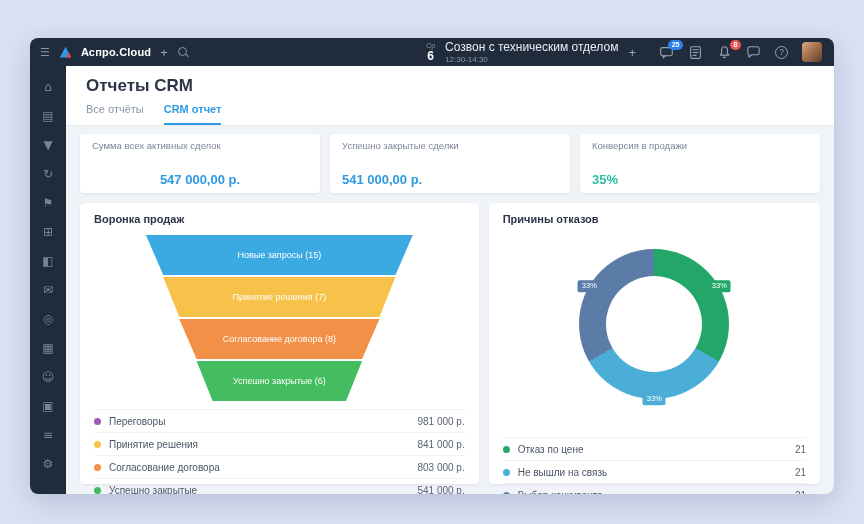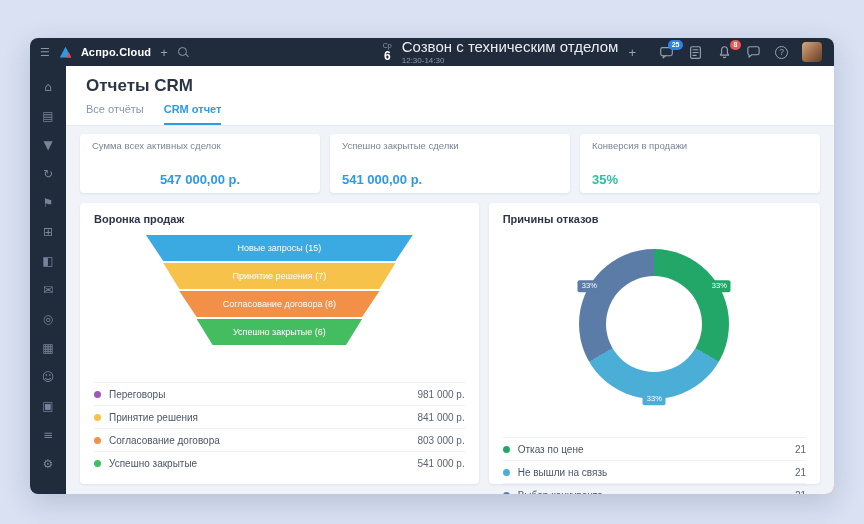--- a/index.html
+++ b/index.html
@@ -16,21 +16,21 @@
   .tb-plus{color:#9aa3b4;font-size:13px;line-height:1;cursor:pointer}
   .mag{position:relative;width:12px;height:12px;display:inline-block;cursor:pointer}
   .mag::before{content:"";position:absolute;left:1px;top:1px;width:7px;height:7px;border:1.4px solid #8d97a8;border-radius:50%}
   .mag::after{content:"";position:absolute;left:8.6px;top:8.8px;width:4px;height:1.4px;background:#8d97a8;transform:rotate(45deg)}
 
   .event-group{margin-left:auto;display:flex;align-items:center;gap:10px;cursor:pointer}
   .date-col{text-align:center;line-height:1}
   .date-weekday{font-size:7px;color:#8d97a8;display:block}
   .date-day{font-size:12px;color:#fff;font-weight:600;display:block;margin-top:1px}
   .event-col{line-height:1.25}
-  .event-title{font-size:15px;color:#e8ecf2;display:block}
+  .event-title{font-size:12px;color:#e8ecf2;display:block}
   .event-time{font-size:8px;color:#8d97a8;display:block}
 
   .tb-icons{display:flex;align-items:center;gap:14px;margin-left:14px;margin-right:2px}
   .tb-ic{position:relative;width:15px;height:15px;display:flex;align-items:center;justify-content:center;cursor:pointer}
   .tb-ic svg{stroke:#97a1b3;fill:none;stroke-width:1.2;stroke-linecap:round;stroke-linejoin:round}
   .badge{position:absolute;top:-5px;right:-9px;background:#2f80ed;color:#fff;font-size:7px;font-weight:700;
          padding:1.5px 3.5px;border-radius:7px;line-height:1}
   .badge.red{background:#eb5757}
   .help-icon{width:13px;height:13px;border:1.2px solid #97a1b3;border-radius:50%;color:#97a1b3;font-size:8.5px;
              display:flex;align-items:center;justify-content:center;cursor:pointer}
@@ -58,21 +58,21 @@
   .stat-value{font-size:13px;font-weight:700}
 
   .panels{display:flex;gap:10px;flex:1;min-height:0}
   .panel{background:#fff;border-radius:4px;box-shadow:0 1px 3px rgba(20,30,60,.08);padding:10px 14px;
          display:flex;flex-direction:column;min-width:0}
   .panel-funnel{flex:55}
   .panel-donut{flex:45}
   .panel-title{font-size:11px;font-weight:700;color:#2c3547}
 
   .funnel{width:72%;margin:10px auto 8px;display:flex;flex-direction:column;gap:2px}
-  .fstage{height:26px;display:flex;align-items:center;justify-content:center;color:#fff;font-size:9px;
+  .fstage{height:40px;display:flex;align-items:center;justify-content:center;color:#fff;font-size:9px;
           white-space:nowrap;overflow:hidden;cursor:pointer}
   .fstage:nth-child(1){clip-path:polygon(0% 0%,100% 0%,93.5% 100%,6.5% 100%)}
   .fstage:nth-child(2){clip-path:polygon(6.5% 0%,93.5% 0%,87.5% 100%,12.5% 100%)}
   .fstage:nth-child(3){clip-path:polygon(12.5% 0%,87.5% 0%,81% 100%,19% 100%)}
   .fstage:nth-child(4){clip-path:polygon(19% 0%,81% 0%,75% 100%,25% 100%)}
   .fstage:nth-child(5){clip-path:polygon(25% 0%,75% 0%,75% 100%,25% 100%)}
 
   .legend{margin-top:auto}
   .lrow{display:flex;align-items:center;gap:8px;height:23px;border-top:1px solid #eef1f5;font-size:10px;color:#4a5568}
   .ldot{width:7px;height:7px;border-radius:50%;flex:0 0 auto}

